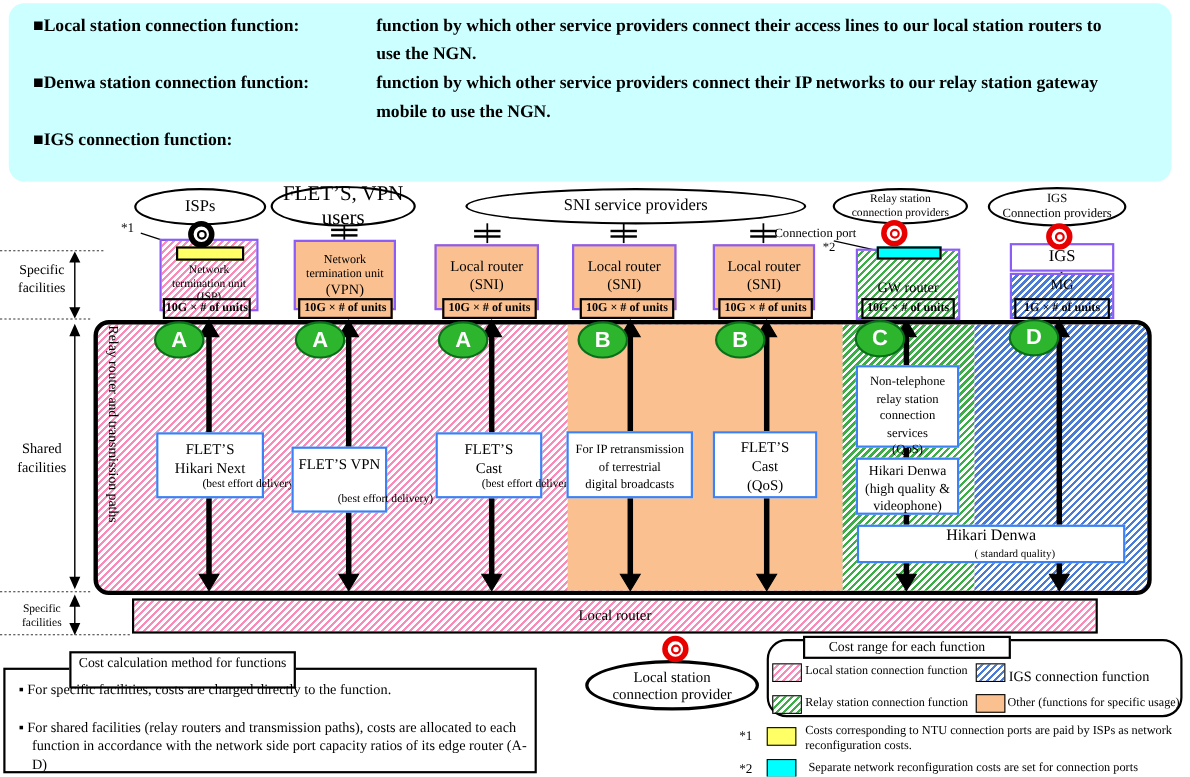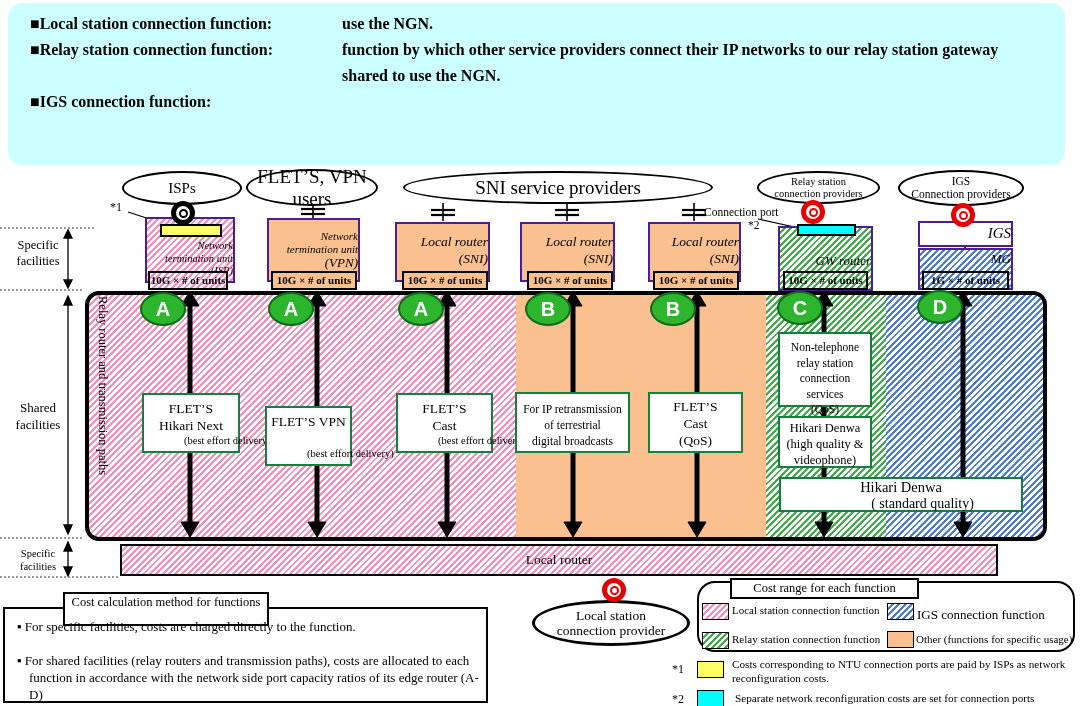--- a/index.html
+++ b/index.html
@@ -16,31 +16,31 @@
 
   .top-note { left:8px; top:3px; width:1057px; height:162px; background:#CCFFFF; border-radius:14px; padding:8px 0 0 10px; }
   .note-row { display:flex; font-weight:bold; }
   .note-term { width:312px; font-size:16px; line-height:26px; white-space:nowrap;margin-left:12px; }
   .note-def  { font-size:16px; line-height:26px; }
   .note-def div { white-space:nowrap; }
 
   .oval { background:#fff; border:2.5px solid #000; border-radius:50%;
           display:flex; flex-direction:column; align-items:center; justify-content:center; line-height:1.12; z-index:3; }
 
-  .eq  { border:2px solid #4c1d95; text-align:right; z-index:3;font-style:italic; }
+  .eq  { border:2px solid #8b5cf6; text-align:center; z-index:3; }
   .cap { border:2px solid #000; text-align:center; font-weight:bold; font-size:11px; line-height:14px; z-index:4; }
 
   .mainbox { left:85px; top:291px; width:962px; height:250px; border:4px solid #000; border-radius:14px; overflow:hidden; z-index:1; }
   .section { position:absolute; top:0; height:242px; }
 
   .badge { width:46px; height:34px; border-radius:50%; background:#2EB52E; border:2px solid #0a6e1a;
            color:#fff; font-family:"Liberation Sans",sans-serif; font-weight:bold; font-size:20px;
            display:flex; align-items:center; justify-content:center; z-index:4; }
 
-  .svc { background:#fff; border:2px solid #15803d; text-align:center; z-index:3; }
+  .svc { background:#fff; border:2px solid #3b82f6; text-align:center; z-index:3; }
   .svc-l   { font-size:13.5px; line-height:17px; }
   .svc-l2  { font-size:11.5px; line-height:16px; }
   .svc-l3  { font-size:11.5px; line-height:15.5px; }
   .svc-sub { font-size:10.5px; line-height:14px; white-space:nowrap;padding-left:40px; }
   .gap17 { height:17px; }
 
   .ring { width:24px; height:24px; border:5px solid #E80000; border-radius:50%; background:#fff;
           display:flex; align-items:center; justify-content:center; z-index:5; }
   .ring i { display:block; width:9px; height:9px; border:2.5px solid #E80000; border-radius:50%; }
   .ring.black { border-color:#000; } .ring.black i { border-color:#000; }
@@ -49,28 +49,29 @@
   .swatch { border:1.5px solid #000; z-index:3; }
   svg.overlay { position:absolute; left:0; top:0; z-index:2; pointer-events:none; }
 </style>
 </head>
 <body>
 
 <div class="abs top-note">
   <div class="note-row">
     <div class="note-term">■Local station connection function:</div>
     <div class="note-def">
+      <div>function by which other service providers connect their access lines to our local station routers to</div>
       <div>use the NGN.</div>
     </div>
   </div>
   <div class="note-row" style="margin-top:0">
-    <div class="note-term">■Relay station connection function:</div>
+    <div class="note-term">■Denwa station connection function:</div>
     <div class="note-def">
       <div>function by which other service providers connect their IP networks to our relay station gateway</div>
-      <div>shared to use the NGN.</div>
+      <div>mobile to use the NGN.</div>
     </div>
   </div>
   <div class="note-row">
     <div class="note-term">■IGS connection function:</div>
   </div>
 </div>
 
 <div class="abs mainbox hatch-pink">
   <div class="section orange-bg" style="left:427px; width:250px;"></div>
   <div class="section hatch-green" style="left:677px; width:120px;"></div>
@@ -148,21 +149,21 @@
   </g>
 </svg>
 
 <div class="abs oval" style="left:122px; top:171px; width:120px; height:34px; font-size:15px;">
   <div>ISPs</div>
 </div>
 <div class="abs oval" style="left:246px; top:169px; width:132px; height:37px; font-size:19px;">
   <div>FLET’S, VPN</div>
   <div>users</div>
 </div>
-<div class="abs oval" style="left:403px; top:171px; width:310px; height:33px; font-size:19px;">
+<div class="abs oval" style="left:423px; top:171px; width:310px; height:33px; font-size:15px;">
   <div>SNI service providers</div>
 </div>
 <div class="abs oval" style="left:757px; top:171px; width:123px; height:33px; font-size:10.5px;">
   <div>Relay station</div>
   <div>connection providers</div>
 </div>
 <div class="abs oval" style="left:898px; top:170px; width:126px; height:36px; font-size:11.5px;">
   <div>IGS</div>
   <div>Connection providers</div>
 </div>
@@ -284,21 +285,21 @@
   <div class="svc-l3">connection services</div>
   <div class="svc-l3">(QoS)</div>
 </div>
 <div class="abs svc" style="left:778px; top:416px; width:94px; height:52px; padding-top:2px;">
   <div style="font-size:12.5px; line-height:16px;">Hikari Denwa</div>
   <div style="font-size:12.5px; line-height:16px;">(high quality &amp;</div>
   <div style="font-size:12.5px; line-height:16px;">videophone)</div>
 </div>
 <div class="abs svc" style="left:779px; top:477px; width:244px; height:35px;">
   <div style="font-size:14.5px; line-height:17px;">Hikari Denwa</div>
-  <div style="font-size:14px; line-height:16px;padding-left:43px;">( standard quality)</div>
+  <div style="font-size:10px; line-height:16px;padding-left:43px;">( standard quality)</div>
 </div>
 
 <div class="abs hatch-pink c" style="left:120px; top:544px; width:878px; height:32px; border:2.5px solid #000; font-size:13.5px; padding-top:6px; z-index:3;">Local router</div>
 
 <div class="abs c" style="left:6px; top:237px; width:64px; font-size:12.5px; line-height:16px;">Specific facilities</div>
 <div class="abs c" style="left:6px; top:399px; width:64px; font-size:13px; line-height:17px;">Shared facilities</div>
 <div class="abs c" style="left:8px; top:547px; width:60px; font-size:10.5px; line-height:13px;">Specific facilities</div>
 
 <div class="abs" style="left:3px; top:607px; width:485px; height:96px; border:2px solid #000; background:#fff; z-index:3;"></div>
 <div class="abs tabbox" style="left:63px; top:592px; width:206px; height:34px;">Cost calculation method for functions</div>

